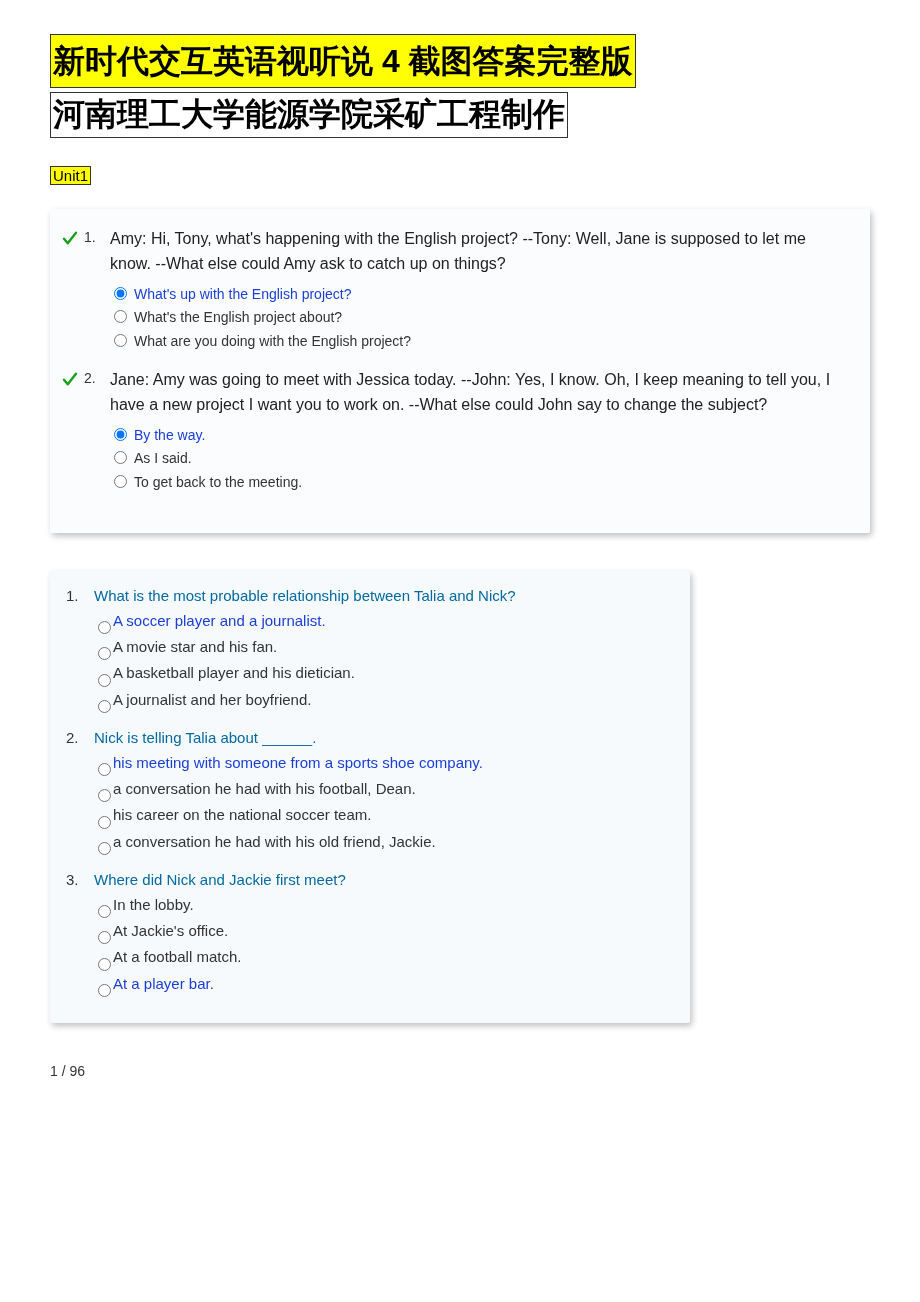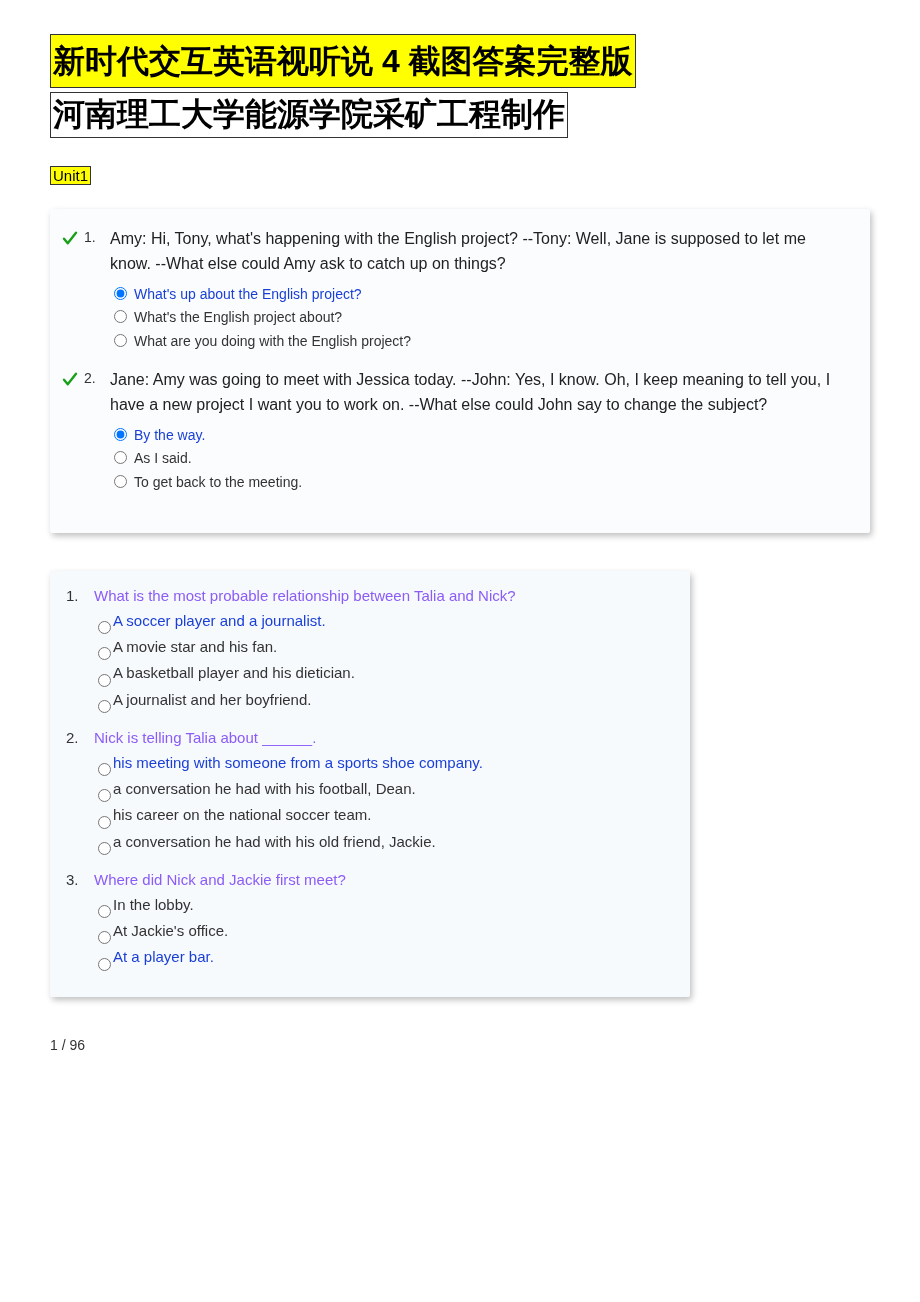--- a/index.html
+++ b/index.html
@@ -100,21 +100,21 @@
   .card2-q .qn {
     width: 28px;
     flex: 0 0 28px;
     font-size: 15px;
     color: #333;
     font-family: Verdana, Arial, sans-serif;
   }
   .card2-q .qt {
     flex: 1;
     font-size: 15px;
-    color: #8b5cf6;
+    color: #0369a1;
     font-family: Verdana, Arial, sans-serif;
   }
   .card2-opts {
     padding-left: 36px;
     margin-bottom: 16px;
   }
   .card2-opt {
     display: flex;
     align-items: flex-end;
     gap: 2px;
@@ -158,21 +158,21 @@
             <path fill="none" stroke="#18a018" stroke-width="3.2" stroke-linecap="round" stroke-linejoin="round" d="M4 13l5 6L20 5"></path>
           </svg>
       </span>
     </div>
     <div class="q-num">1.</div>
     <div class="q-text">Amy: Hi, Tony, what's happening with the English project? --Tony: Well, Jane is supposed to let me know. --What else could Amy ask to catch up on things?</div>
   </div>
   <div class="opts">
     <label class="opt opt-correct">
       <input type="radio" name="c1q1" checked="" style="">
-      <span>What's up about the English project?</span>
+      <span>What's up with the English project?</span>
     </label>
     <label class="opt">
       <input type="radio" name="c1q1" style="">
       <span>What's the English project about?</span>
     </label>
     <label class="opt">
       <input type="radio" name="c1q1" style="">
       <span>What are you doing with the English project?</span>
     </label>
   </div>
@@ -259,20 +259,24 @@
   </div>
   <div class="card2-opts" style="margin-bottom:4px;">
     <label class="card2-opt">
       <input type="radio" name="c2q3" style="">
       <span>In the lobby.</span>
     </label>
     <label class="card2-opt">
       <input type="radio" name="c2q3" style="">
       <span>At Jackie's office.</span>
     </label>
+    <label class="card2-opt">
+      <input type="radio" name="c2q3" style="">
+      <span>At a football match.</span>
+    </label>
     <label class="card2-opt card2-correct">
       <input type="radio" name="c2q3" style="">
       <span>At a player bar.</span>
     </label>
   </div>
 </div>
 
 <div class="page-footer">1 / 96</div>
 
 

